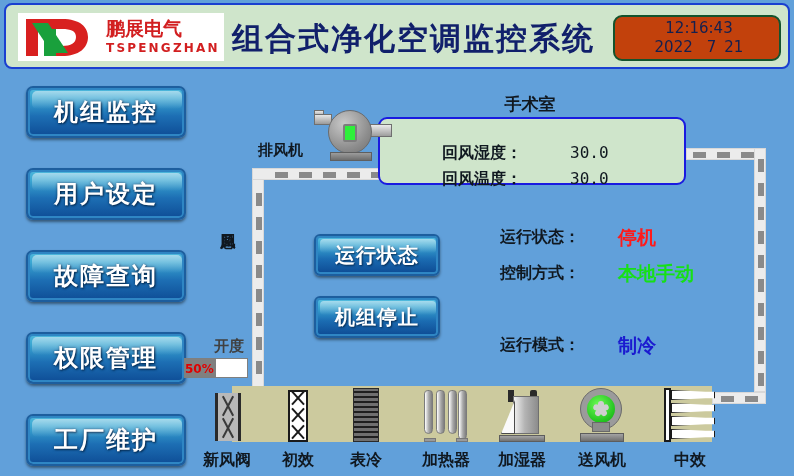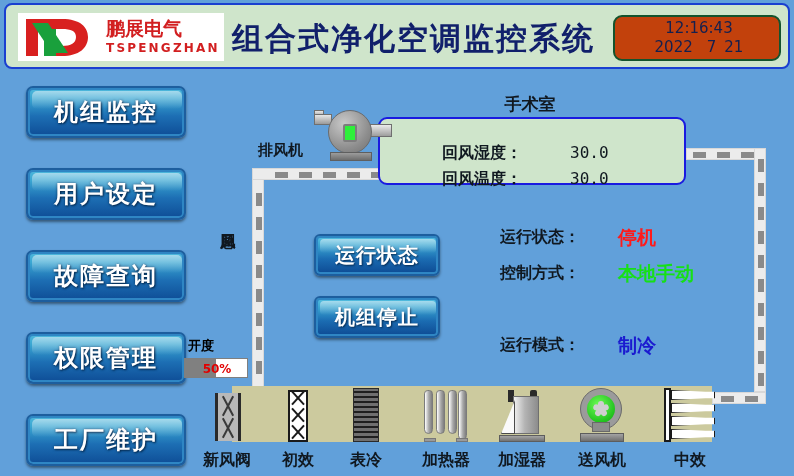--- a/index.html
+++ b/index.html
@@ -158,29 +158,29 @@
   
   .st-row{position:absolute;left:500px;width:230px;height:32px;}
   .st-key{position:absolute;left:0;top:0;color:#101820;font-size:16px;font-weight:bold;
     line-height:32px;white-space:nowrap;}
   .st-val{position:absolute;left:118px;top:0;font-size:19px;font-weight:bold;
     line-height:32px;white-space:nowrap;}
 
   
   #open-label{
     position:absolute;left:188px;top:336px;width:56px;height:20px;
-    color:#000000;font-size:13px;font-weight:bold;text-align:left;line-height:20px;white-space:nowrap;
+    color:#404040;font-size:15px;font-weight:bold;text-align:right;line-height:20px;white-space:nowrap;
   }
   #open-bar{
     position:absolute;left:184px;top:358px;width:64px;height:20px;
     background:#ffffff;border:1px solid #7f7f7f;box-sizing:border-box;overflow:hidden;
   }
   #open-fill{position:absolute;left:0;top:0;height:100%;background:#808080;}
   #open-text{
-    position:absolute;left:0;top:0;width:64px;height:20px;line-height:20px;text-align:center;
+    position:absolute;left:0;top:0;width:64px;height:20px;line-height:20px;
     color:#e00000;font-size:12px;font-weight:bold;
   }
 
   
   #ahu{position:absolute;left:232px;top:386px;width:480px;height:56px;background:#ccca9e;}
   .eq-label{
     position:absolute;top:449px;height:22px;color:#101820;font-size:16px;font-weight:bold;
     text-align:center;line-height:22px;white-space:nowrap;
   }
 

